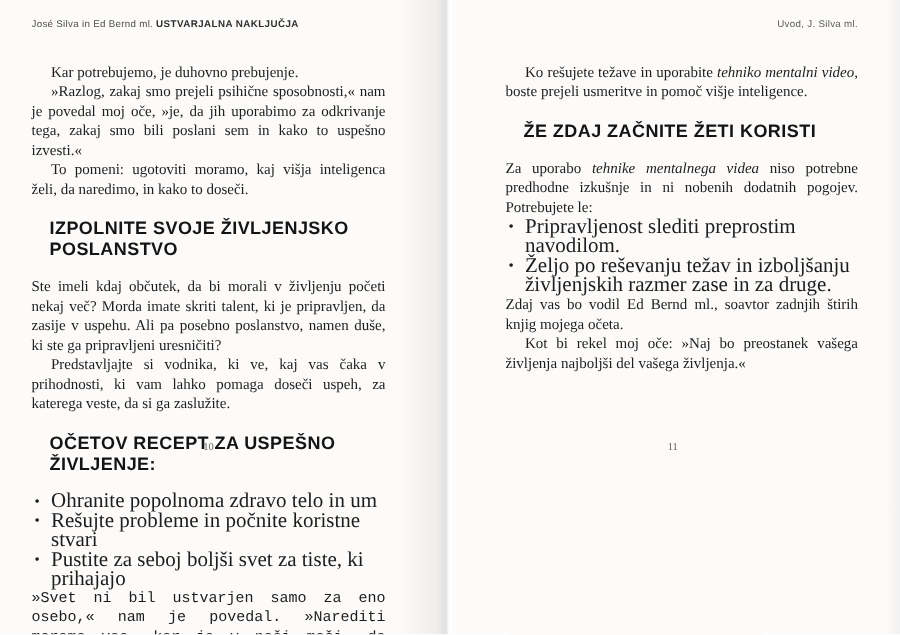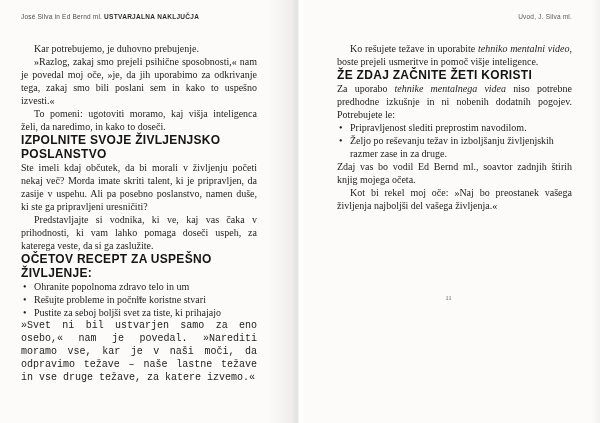--- a/index.html
+++ b/index.html
@@ -71,42 +71,42 @@
     font-size: 10px;
     line-height: 13px;
     text-align: justify;
     color: #1d1d1d;
   }
   p.indent { text-indent: 13px; }
 
   .phrase-italic { font-style: italic; }
 
   h2.section-heading {
-    margin: 0;
+    margin: 12px;
     font-family: "Liberation Sans", sans-serif;
     font-weight: 700;
     font-size: 12px;
     line-height: 14px;
     letter-spacing: 0.3px;
     color: #141414;
   }
   .mt-section-1 { margin-top: 23px; margin-bottom: 2px; }
   .mt-section-2 { margin-top: 15px; margin-bottom: 1px; }
   .mt-heading-right { margin-top: 20px; margin-bottom: 2px; }
 
   ul.bullet-list {
     margin: 0;
     padding: 0;
     list-style: none;
   }
   ul.bullet-list li {
     position: relative;
     margin: 0;
     padding-left: 13px;
-    font-size: 10px;
+    font-size: 14px;
     line-height: 13px;
     text-align: left;
     color: #1d1d1d;
   }
   ul.bullet-list li::before {
     content: "\2022";
     position: absolute;
     left: 2px;
     top: 0;
     font-size: 10px;

